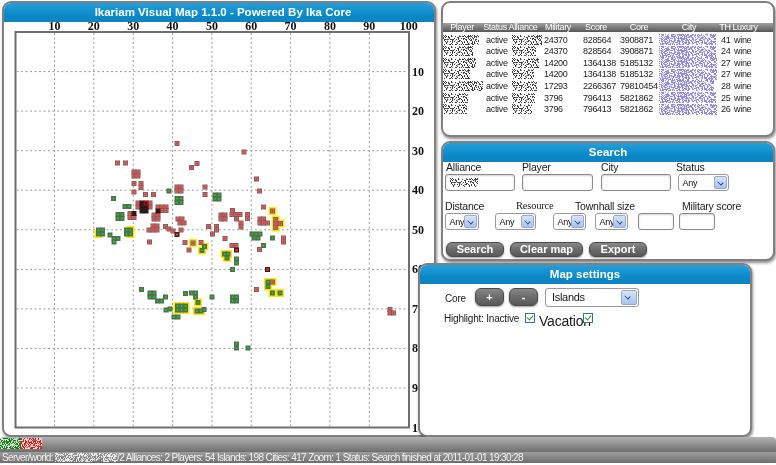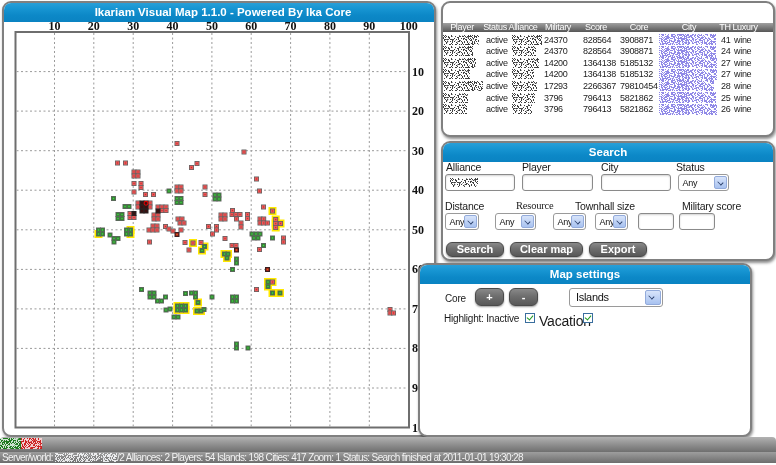--- a/index.html
+++ b/index.html
@@ -486,21 +486,21 @@
 <div class="btn" style="left:446px;top:242px;width:56px;height:13px;line-height:13px;">Search</div>
 <div class="btn" style="left:510px;top:242px;width:71px;height:13px;line-height:13px;">Clear map</div>
 <div class="btn" style="left:589px;top:242px;width:56px;height:13px;line-height:13px;">Export</div>
 
 <div class="panel" style="left:418px;top:263px;width:330px;height:170px;">
 <div class="tbar">Map settings</div>
 </div>
 <div class="lbl" style="left:445px;top:293px;font-size:10px;">Core</div>
 <div class="btn" style="left:475px;top:288px;width:27px;height:16px;line-height:16px;">+</div>
 <div class="btn" style="left:509px;top:288px;width:27px;height:16px;line-height:16px;">-</div>
-<div class="sel" style="left:545px;top:288px;width:92px;height:17px;font-size:11px;margin-left:24px;">
+<div class="sel" style="left:545px;top:288px;width:92px;height:17px;font-size:11px;">
     <span class="t" style="top:2px;left:6px;">Islands</span>
     <span class="a" style="width:14px;"></span>
   </div>
 <div class="lbl" style="left:444px;top:313px;font-size:10px;">Highlight: Inactive</div>
 <div class="chk" style="left:525px;top:313px;"></div>
 <div class="lbl" style="left:539px;top:313px;font-size:14px;">Vacation</div>
 <div class="chk" style="left:583px;top:313px;"></div>
 
 <div style="position:absolute;left:0;top:437px;width:776px;height:15px;background:linear-gradient(180deg,#b2b2b2 0%,#8c8c8c 55%,#6f6f6f 100%);border-radius:4px 4px 0 0;"></div>
 <div style="position:absolute;left:0;top:438px;width:21px;height:11px;background:#1e7a1e;"></div>

